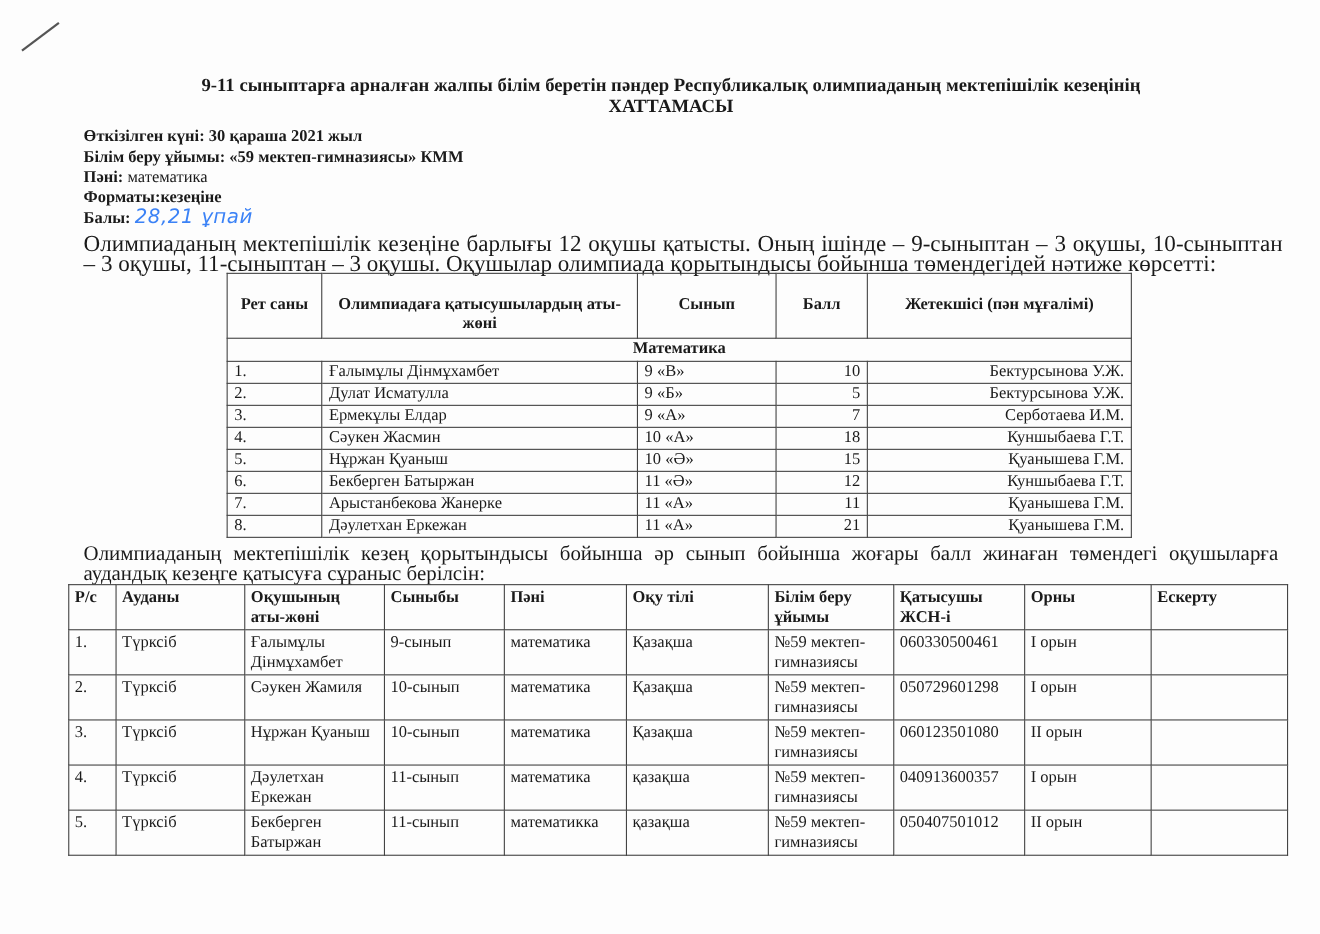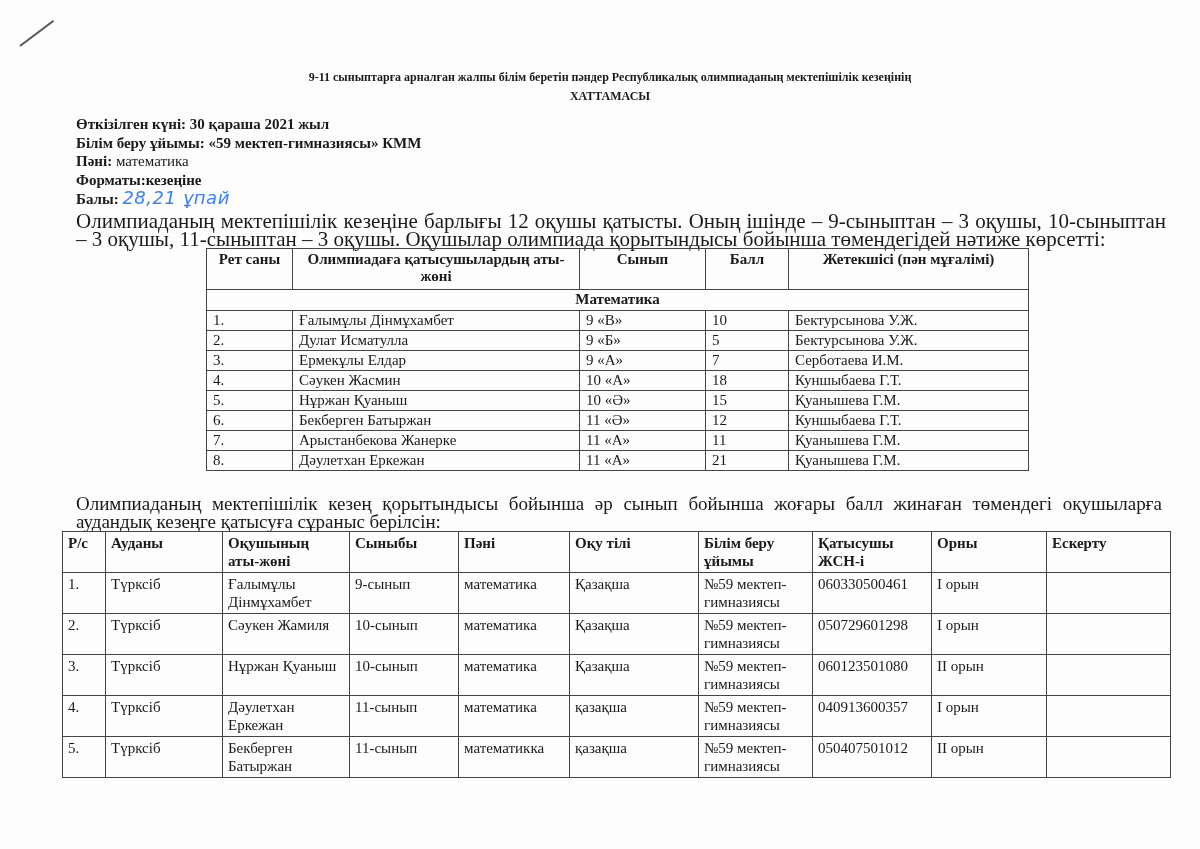--- a/index.html
+++ b/index.html
@@ -9,39 +9,39 @@
     font-family: "Liberation Serif", "DejaVu Serif", serif;
   }
   .page { position: absolute; left: 0; top: 0; width: 1200px; height: 849px; }
   .corner-mark {
     position: absolute; left: 20px; top: 15px; width: 42px; height: 2px;
     background: #555; transform: rotate(-37deg); transform-origin: left center;
     top: 45px;
   }
   .title {
     position: absolute; left: 60px; top: 68px; width: 1100px; text-align: center;
-    font-weight: bold; font-size: 12px; line-height: 19px;
+    font-weight: bold; font-size: 17px; line-height: 19px;
   }
   .meta { position: absolute; left: 76px; top: 115px; font-size: 15px; line-height: 18.5px; }
   .meta .row b { font-weight: bold; }
   .handwritten {
     font-family: "DejaVu Sans", sans-serif; font-style: italic; font-size: 18px;
     color: #3b82f6; letter-spacing: 0.5px;
   }
   .para1 {
     position: absolute; left: 76px; top: 212px; width: 1090px;
     font-size: 21px; line-height: 18px; text-align: justify;
   }
   table { border-collapse: collapse; position: absolute; font-size: 15px; }
   td, th { border: 1px solid #444; padding: 0 6px; vertical-align: top; }
   .t1 { left: 206px; top: 248px; }
-  .t1 th { font-weight: bold; text-align: center; line-height: 17px; height: 38px; vertical-align: top; padding-top: 2px; }
+  .t1 th { font-weight: bold; text-align: center; line-height: 17px; height: 38px; vertical-align: top; padding-top: 20px; }
   .t1 td { height: 19px; line-height: 19px; padding-top: 0; padding-bottom: 0; }
   .t1 .subject { text-align: center; font-weight: bold; height: 20px; }
-  .t1 .c { text-align: left; }
+  .t1 .c { text-align: right; }
   .para2 {
     position: absolute; left: 76px; top: 495px; width: 1086px;
     font-size: 19px; line-height: 18px; text-align: justify;
   }
   .t2 { left: 62px; top: 531px; }
   .t2 th { font-weight: bold; text-align: left; line-height: 18px; height: 38px; padding: 2px 5px 0 5px; margin-top: 43px; }
   .t2 td { height: 38px; line-height: 18px; padding: 2px 5px 0 5px; }
 </style>
 </head>
 <body>

